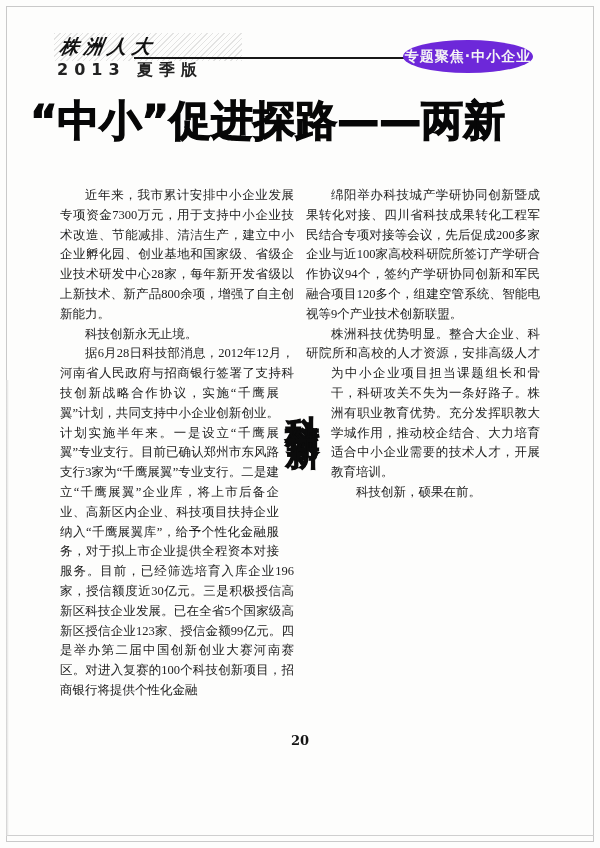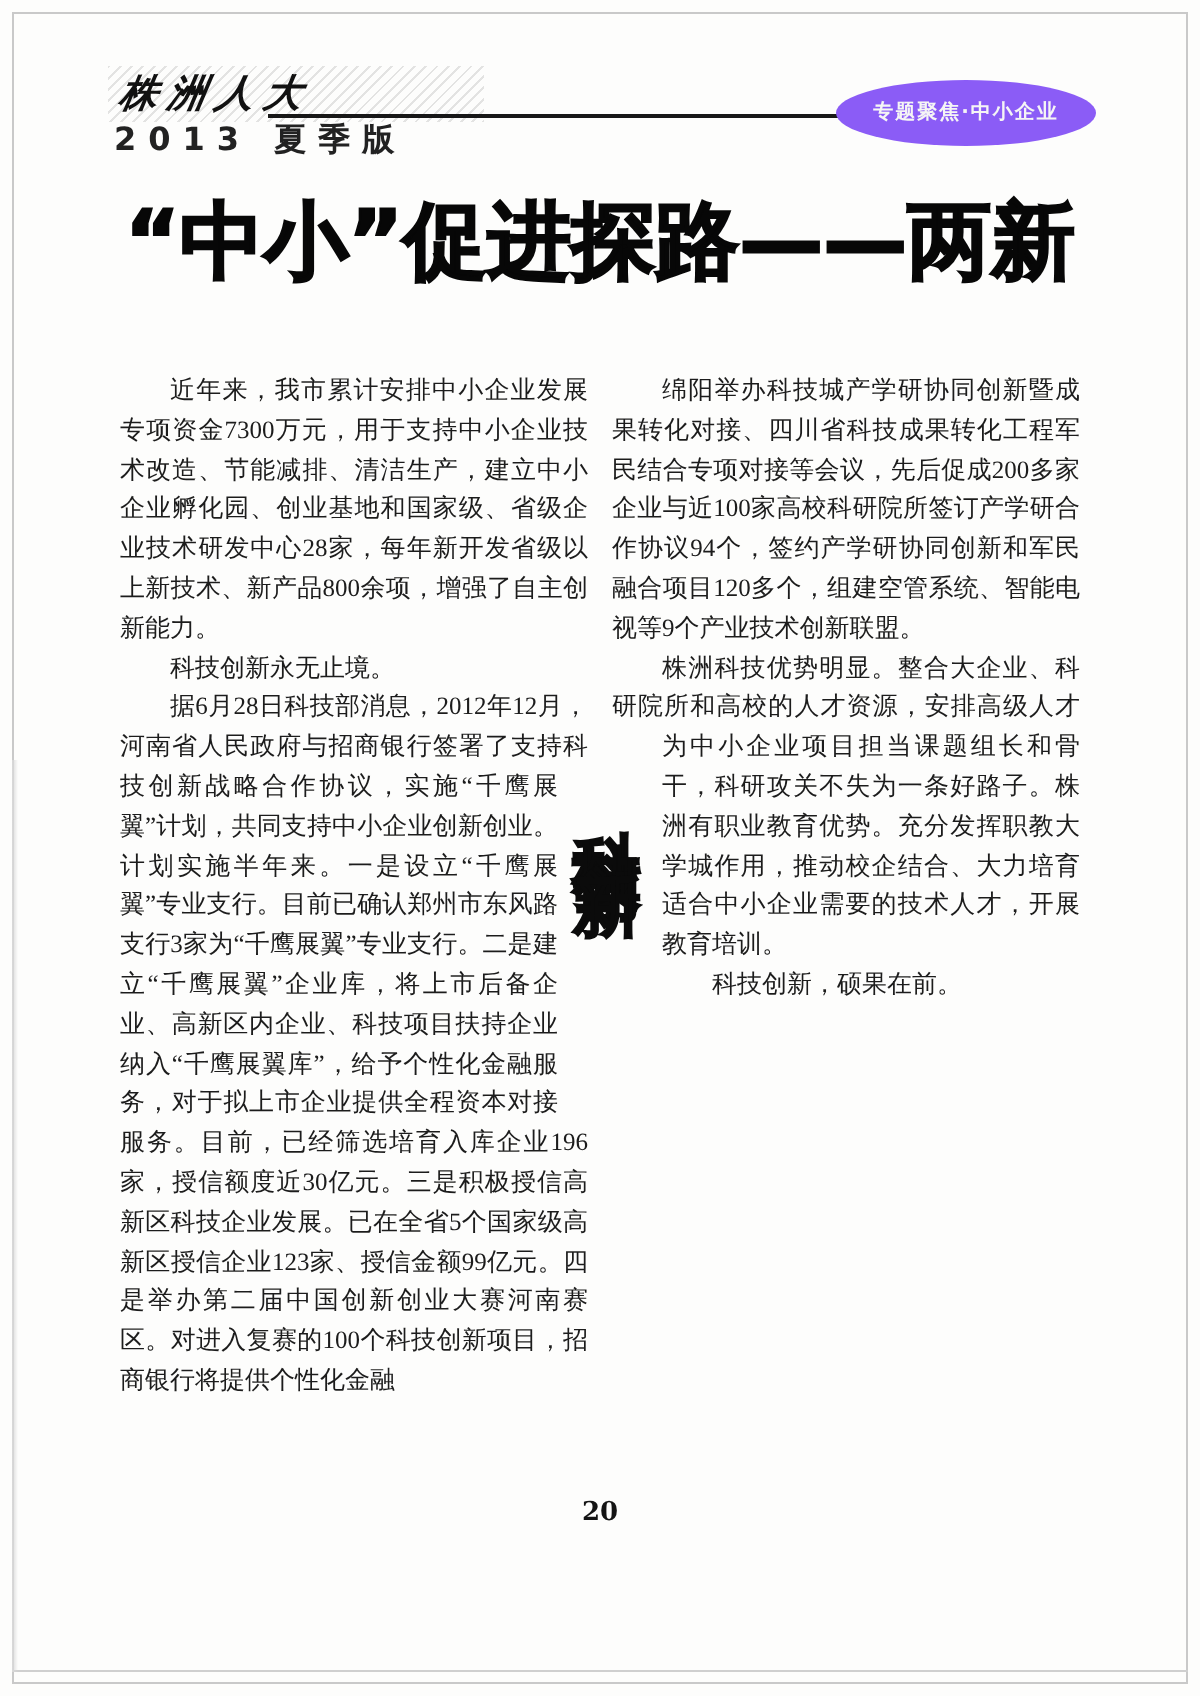--- a/index.html
+++ b/index.html
@@ -38,31 +38,31 @@
   }
   .edition{
     position:absolute;left:57px;top:60px;
     font-size:16px;font-weight:bold;letter-spacing:6px;color:#222;
     font-family:"DejaVu Sans","Liberation Sans",sans-serif;
   }
   .head-rule{
     position:absolute;left:134px;top:57px;width:292px;height:2px;background:#181818;
   }
   .badge{
-    position:absolute;left:418px;top:40px;width:130px;height:33px;
-    background:#8b5cf6;border-radius:50%;
-    color:#f5f5f5;font-size:10px;font-weight:bold;letter-spacing:1px;
+    position:absolute;left:403px;top:40px;width:130px;height:33px;
+    background:#6d28d9;border-radius:50%;
+    color:#f5f5f5;font-size:14px;font-weight:bold;letter-spacing:1px;
     line-height:33px;text-align:center;
     font-family:"DejaVu Sans","Liberation Sans",sans-serif;
   }
 
   
   .title{
     margin:12px 30px 0 30px;height:58px;line-height:58px;
-    text-align:center;font-size:42px;font-weight:900;color:#070707;
+    text-align:left;font-size:42px;font-weight:900;color:#070707;
     letter-spacing:0px;white-space:nowrap;
     font-family:"DejaVu Sans","Liberation Sans",sans-serif;
     -webkit-text-stroke:1.2px #070707;
   }
   header + .title{margin-top:92px;} 
 
   
   .columns{
     position:relative;
     margin:36px 60px 0 60px;width:480px;
@@ -87,21 +87,20 @@
     -webkit-text-stroke:1px #0b0b0b;
     line-height:42px;
   }
   .columns .pullquote{left:222px;top:202px;} 
 
   
   .pageno{
     position:absolute;left:0;top:733px;width:600px;text-align:center;
     font-size:13px;font-weight:bold;color:#141414;
     font-family:"DejaVu Serif","Liberation Serif",serif;
-    margin-top:16px;
   }
 </style>
 </head>
 <body>
 
 <div class="page">
 
   <div class="scan-frame"></div>
   <div class="scan-bottom-line"></div>
   <div class="scan-edge-left"></div>

